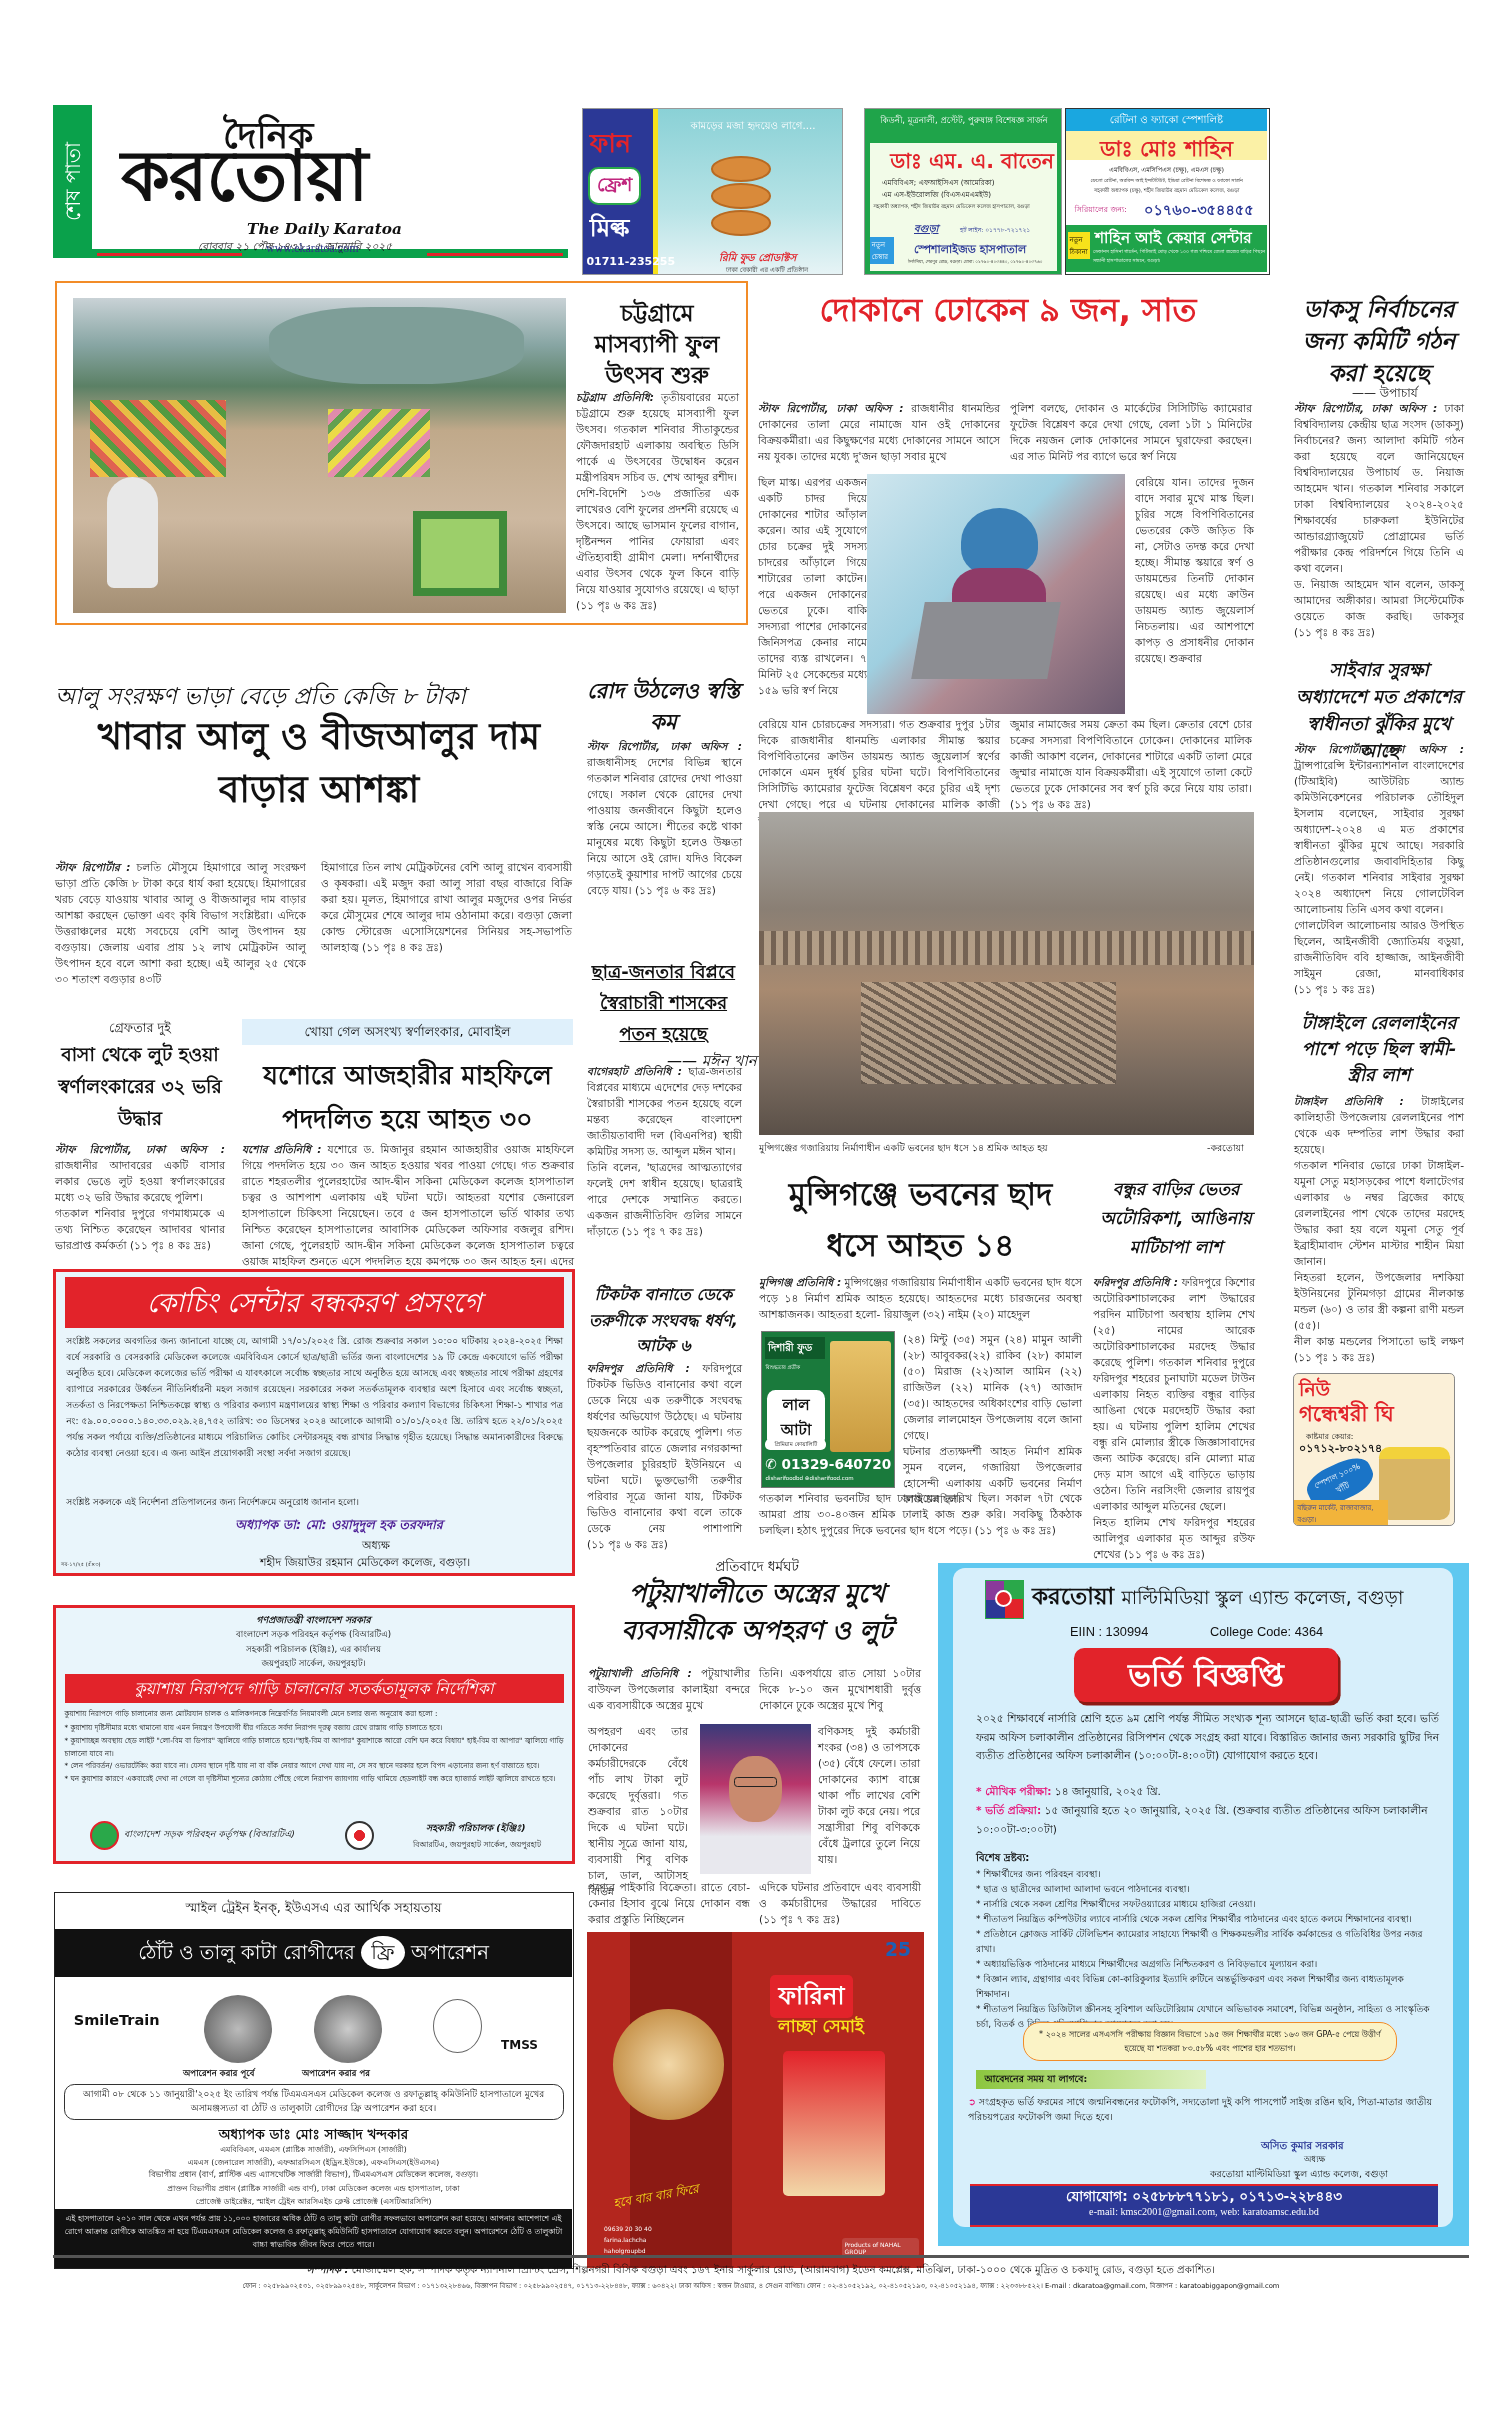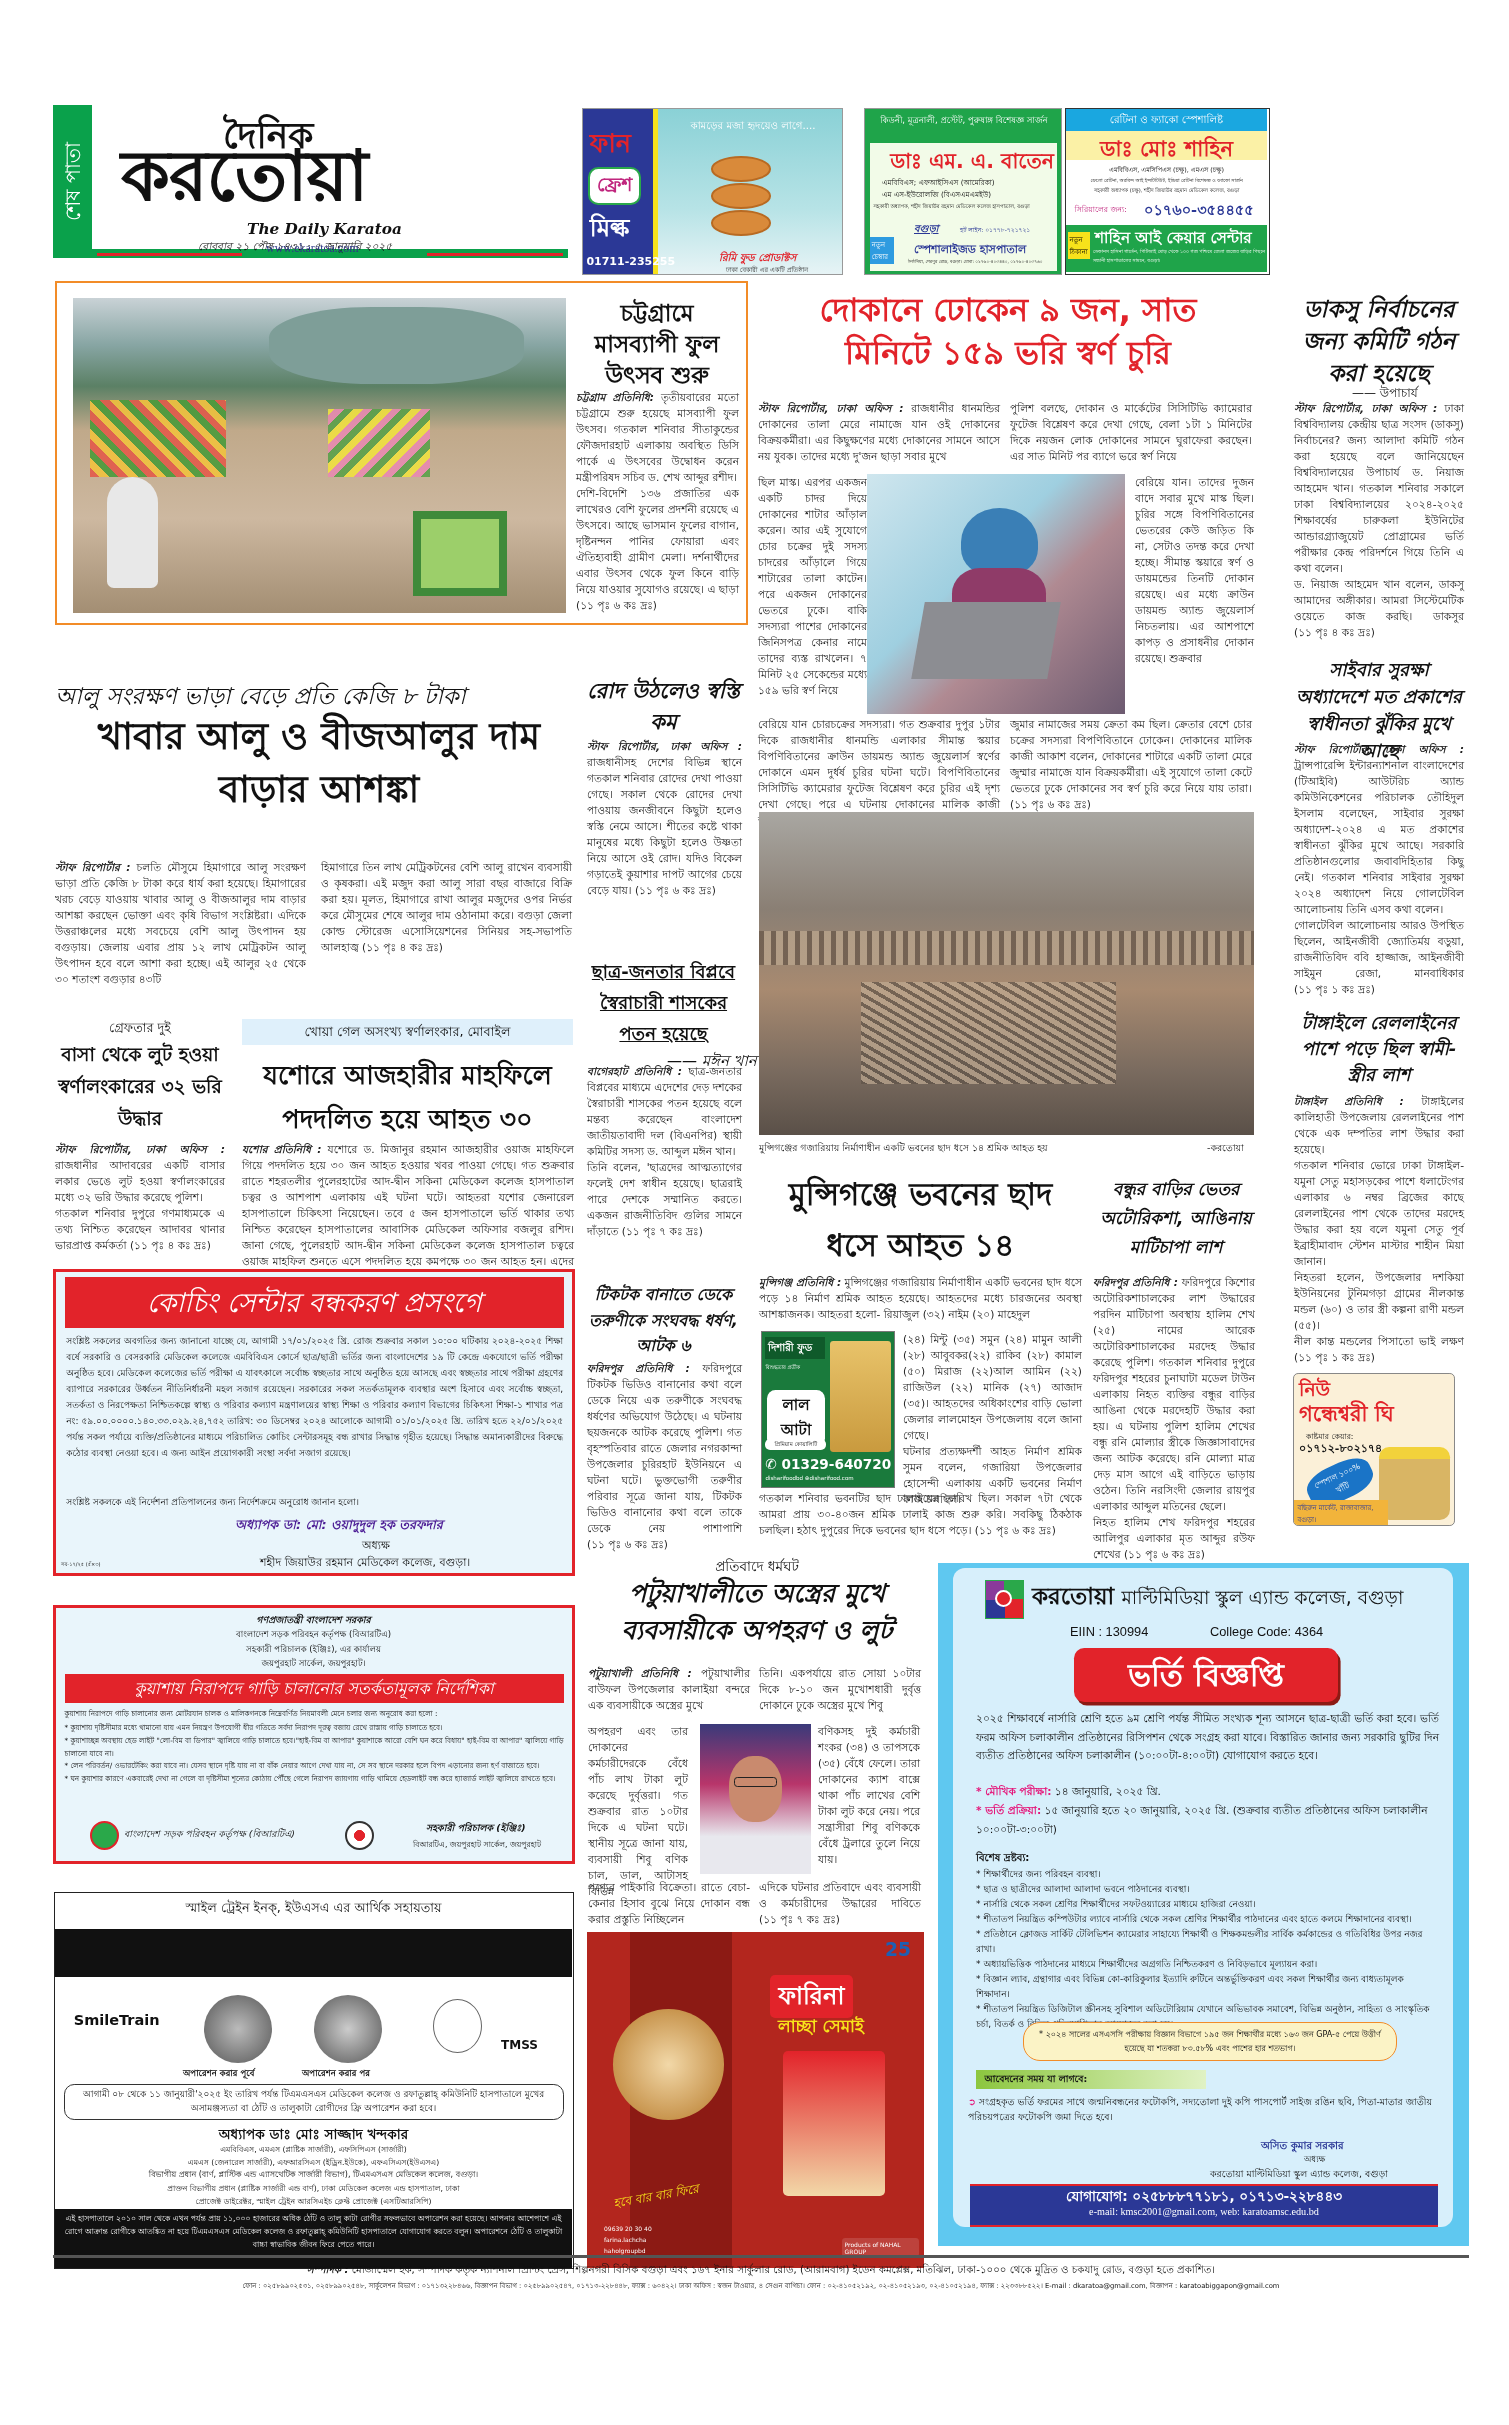--- a/index.html
+++ b/index.html
@@ -86,21 +86,20 @@
 <div class="abs" style="left:576px;top:298px;width:162px;font-size:23px;font-weight:bold;text-align:center;line-height:31px;">চট্টগ্রামে মাসব্যাপী ফুল উৎসব শুরু</div>
 <div class="abs body-txt small" style="left:576px;top:389px;width:163px;">
   <span class="byline">চট্টগ্রাম প্রতিনিধি:</span>
   <span>তৃতীয়বারের মতো চট্টগ্রামে শুরু হয়েছে মাসব্যাপী ফুল উৎসব। গতকাল শনিবার সীতাকুন্ডের ফৌজদারহাট এলাকায় অবস্থিত ডিসি পার্কে এ উৎসবের উদ্বোধন করেন মন্ত্রীপরিষদ সচিব ড. শেখ আব্দুর রশীদ।</span>
   <br><span>দেশি-বিদেশি ১৩৬ প্রজাতির এক লাখেরও বেশি ফুলের প্রদর্শনী রয়েছে এ উৎসবে। আছে ভাসমান ফুলের বাগান, দৃষ্টিনন্দন পানির ফোয়ারা এবং ঐতিহ্যবাহী গ্রামীণ মেলা। দর্শনার্থীদের এবার উৎসব থেকে ফুল কিনে বাড়ি নিয়ে যাওয়ার সুযোগও রয়েছে। এ ছাড়া</span>
   <span class="ref">(১১ পৃঃ ৬ কঃ দ্রঃ)</span>
 </div>
 
 <div class="abs" style="left:757px;top:289px;width:502px;text-align:center;color:#e2232a;font-size:32px;line-height:43px;font-weight:bold;">
   <div>দোকানে ঢোকেন ৯ জন, সাত</div>
-  <div>মিনিটে ১৫৯ ভরি স্বর্ণ চুরি</div>
 </div>
 <div class="abs body-txt small" style="left:758px;top:400px;width:242px;">
   <span class="byline">স্টাফ রিপোর্টার, ঢাকা অফিস :</span>
   <span>রাজধানীর ধানমন্ডির দোকানের তালা মেরে নামাজে যান ওই দোকানের বিক্রয়কর্মীরা। এর কিছুক্ষণের মধ্যে দোকানের সামনে আসে নয় যুবক। তাদের মধ্যে দু'জন ছাড়া সবার মুখে</span>
 </div>
 <div class="abs body-txt small" style="left:1010px;top:400px;width:242px;">পুলিশ বলছে, দোকান ও মার্কেটের সিসিটিভি ক্যামেরার ফুটেজ বিশ্লেষণ করে দেখা গেছে, বেলা ১টা ১ মিনিটের দিকে নয়জন লোক দোকানের সামনে ঘুরাফেরা করছেন। এর সাত মিনিট পর ব্যাগে ভরে স্বর্ণ নিয়ে</div>
 <div class="abs body-txt small" style="left:758px;top:474px;width:109px;">ছিল মাস্ক। এরপর একজন একটি চাদর দিয়ে দোকানের শাটার আঁড়াল করেন। আর এই সুযোগে চোর চক্রের দুই সদস্য চাদরের আঁড়ালে গিয়ে শাটারের তালা কাটেন। পরে একজন দোকানের ভেতরে ঢুকে। বাকি সদস্যরা পাশের দোকানের জিনিসপত্র কেনার নামে তাদের ব্যস্ত রাখলেন। ৭ মিনিট ২৫ সেকেন্ডের মধ্যে ১৫৯ ভরি স্বর্ণ নিয়ে</div>
 <div class="abs photo" style="left:867px;top:474px;width:258px;height:240px;background:linear-gradient(135deg,#cfe6ee,#9fcfe0 40%,#b08a92 60%,#6c5a70);">
   <div class="abs" style="left:94px;top:34px;width:77px;height:68px;border-radius:50% 50% 40% 40%;background:#3a7fb6"></div>
   <div class="abs" style="left:85px;top:94px;width:94px;height:85px;background:#8f3b68;border-radius:30%"></div>
@@ -265,20 +264,25 @@
   <div class="abs" style="left:34px;top:213px;width:29px;height:29px;border-radius:50%;background:#2aa84a;border:2.6px solid #e2232a;"></div>
   <div class="abs" style="left:68px;top:219px;font-size:9.4px;font-style:italic;">বাংলাদেশ সড়ক পরিবহন কর্তৃপক্ষ (বিআরটিএ)</div>
   <div class="abs" style="left:289px;top:213px;width:29px;height:29px;border-radius:50%;border:2.6px solid #333;background:radial-gradient(circle,#e2232a 30%,#fff 32%);"></div>
   <div class="abs" style="left:370px;top:213px;font-size:9.4px;font-style:italic;font-weight:bold;">সহকারী পরিচালক (ইঞ্জিঃ)</div>
   <div class="abs" style="left:357px;top:230px;font-size:7.7px;">বিআরটিএ, জয়পুরহাট সার্কেল, জয়পুরহাট</div>
 </div>
 
 <div class="abs" style="left:54px;top:1892px;width:520px;height:377px;border:1.7px solid #222;background:#fff;overflow:hidden;">
   <div class="abs" style="left:0;top:5.1px;width:517px;text-align:center;font-size:12.8px;">স্মাইল ট্রেইন ইনক্, ইউএসএ এর আর্থিক সহায়তায়</div>
   <div class="abs" style="left:0;top:36px;width:517px;height:48px;background:#111"></div>
+  <div class="abs" style="left:0;top:36px;width:517px;height:48px;color:#fff;font-size:19.6px;text-align:center;line-height:48px;">
+    <span>ঠোঁট ও তালু কাটা রোগীদের</span>
+    <span style="display:inline-block;background:#fff;color:#111;border-radius:50%;padding:3.4px 10.2px;line-height:27px;">ফ্রি</span>
+    <span>অপারেশন</span>
+  </div>
   <div class="abs" style="left:18.7px;top:119px;font-size:14.5px;font-weight:bold;">SmileTrain</div>
   <div class="abs" style="left:149px;top:102px;width:68px;height:68px;border-radius:50%;background:radial-gradient(circle,#bbb,#555);"></div>
   <div class="abs" style="left:259px;top:102px;width:68px;height:68px;border-radius:50%;background:radial-gradient(circle,#ccc,#555);"></div>
   <div class="abs" style="left:128px;top:174px;font-size:8.5px;font-weight:bold;">অপারেশন করার পূর্বে</div>
   <div class="abs" style="left:247px;top:174px;font-size:8.5px;font-weight:bold;">অপারেশন করার পর</div>
   <div class="abs" style="left:378px;top:106px;width:49px;height:54px;border-radius:50%;border:1.7px solid #666;"></div>
   <div class="abs" style="left:446px;top:145px;font-size:12px;font-weight:bold;">TMSS</div>
   <div class="abs" style="left:8.5px;top:191px;width:500px;border:0.9px solid #333;border-radius:10.2px;padding:3.4px 8.5px;font-size:9px;line-height:13.6px;text-align:center;">আগামী ০৮ থেকে ১১ জানুয়ারী'২০২৫ ইং তারিখ পর্যন্ত টিএমএসএস মেডিকেল কলেজ ও রফাতুল্লাহ্ কমিউনিটি হাসপাতালে মুখের অসামঞ্জস্যতা বা ঠোঁট ও তালুকাটা রোগীদের ফ্রি অপারেশন করা হবে।</div>
   <div class="abs" style="left:0;top:231px;width:517px;text-align:center;font-size:13.6px;font-weight:bold;">অধ্যাপক ডাঃ মোঃ সাজ্জাদ খন্দকার</div>
   <div class="abs" style="left:0;top:250px;width:517px;text-align:center;font-size:7.7px;">এমবিবিএস, এমএস (প্লাষ্টিক সার্জারী), এফসিপিএস (সার্জারী)</div>

